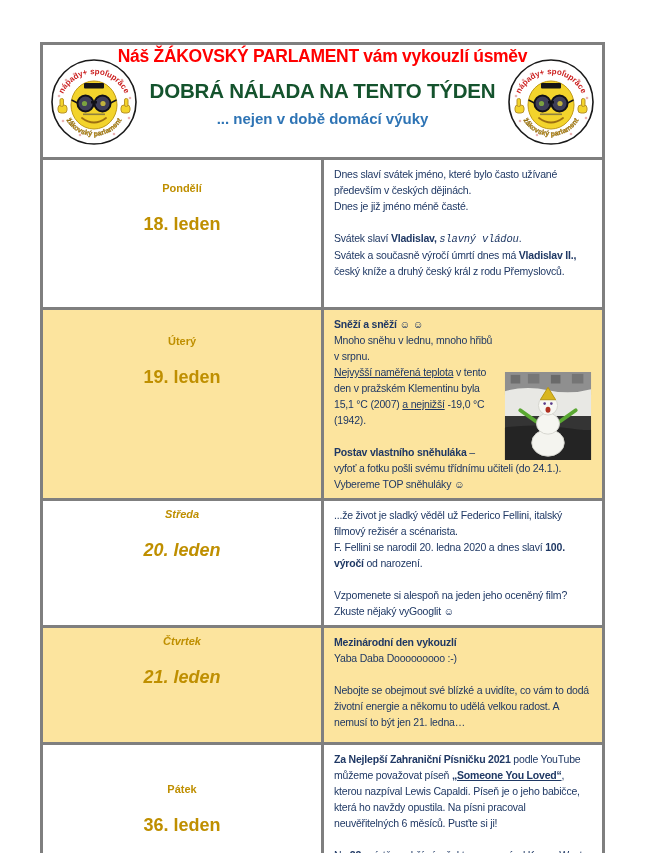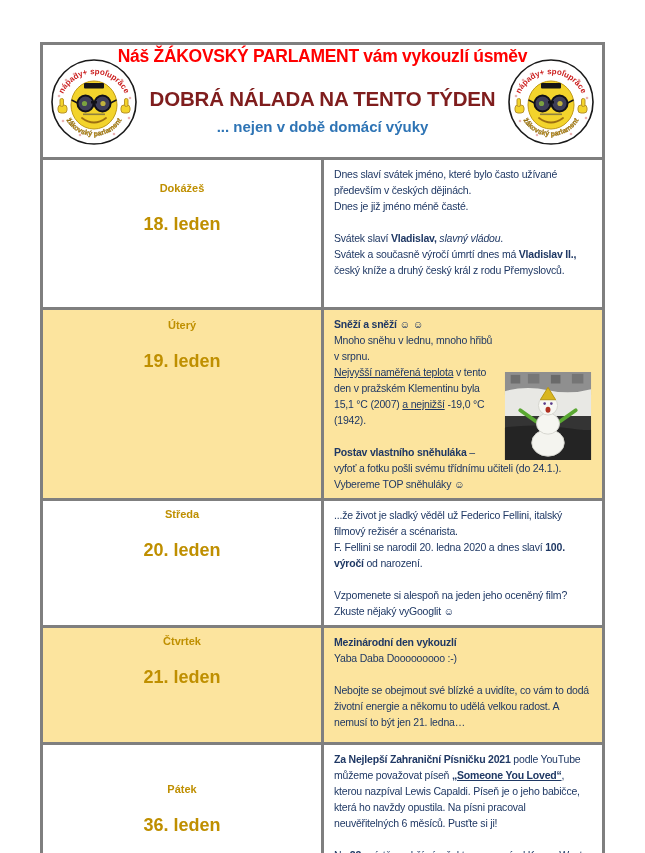--- a/index.html
+++ b/index.html
@@ -12,40 +12,40 @@
   table.week { border-collapse:collapse; width:565px; table-layout:fixed; }
   table.week td { border:3px solid #7F7F7F; vertical-align:top; background:#ffffff; }
 
   
   td.head { height:110px; position:relative; text-align:center; overflow:visible; }
   .logo { position:absolute; top:13px; width:88px; height:88px; z-index:1; }
   .logo.left  { left:7px; }
   .logo.right { right:7px; }
   .head-lines { position:relative; z-index:2; padding-top:0; }
   .h1 { color:#FF0000; font-size:17.5px; font-weight:bold; letter-spacing:-0.3px; }
-  .h2 { color:#7f1d1d; font-size:20.5px; font-weight:bold; margin-top:20px; letter-spacing:-0.2px; }
+  .h2 { color:#14532d; font-size:20.5px; font-weight:bold; margin-top:12px; letter-spacing:-0.2px; }
   .h3 { color:#2E74B5; font-size:15px; font-weight:bold; margin-top:7px; }
 
   
   td.day { width:125px; text-align:center; }
   .day-name { font-size:11px; font-weight:bold; color:#BF8F00; }
   .day-date { font-size:18px; font-weight:bold; color:#BF8F00; margin-top:20px; }
-  .pt22 { padding-top:22px; } .pt9 { padding-top:9px; } .pt7 { padding-top:7px; } .pt38 { padding-top:38px; }
+  .pt22 { padding-top:22px; } .pt9 { padding-top:25px; } .pt7 { padding-top:7px;font-style:italic; } .pt38 { padding-top:38px; }
 
   
   td.content {
     padding:6px 10px; font-size:10.5px; line-height:16px; color:#1F3864;
     letter-spacing:-0.2px;
   }
   td.r1 { height:124px; } td.r2 { height:148px; } td.r3 { height:92px; }
   td.r4 { height:106px; } td.r5 { height:140px; }
   .para { margin:0; }
   .para.gap { margin-top:16px; }
   .seg.b { font-weight:bold; }
-  .seg.i { font-style:italic; }
+  .seg.i { font-style:italic;font-family:Liberation Mono, monospace; }
   .seg.u { text-decoration:underline; }
 
   tr.hl td { background:#FCE49E; }
 
   .snowman { float:right; width:88px; height:88px; margin:56px 0 0 10px; }
 </style>
 </head>
 <body>
 
 <div class="page">
@@ -150,21 +150,21 @@
           <div class="head-lines">
             <div class="h1">Náš ŽÁKOVSKÝ PARLAMENT vám vykouzlí úsměv</div>
             <div class="h2">DOBRÁ NÁLADA NA TENTO TÝDEN</div>
             <div class="h3">... nejen v době domácí výuky</div>
           </div>
         </td>
       </tr>
 
       <tr>
         <td class="day pt22 r1">
-          <div class="day-name">Dokážeš</div>
+          <div class="day-name">Pondělí</div>
           <div class="day-date">18. leden</div>
         </td>
         <td class="content">
           <p class="para"><span class="seg">Dnes slaví svátek jméno, které bylo často užívané především v českých dějinách.</span></p>
           <p class="para"><span class="seg">Dnes je již jméno méně časté.</span></p>
           <p class="para gap"><span class="seg">Svátek slaví </span><span class="seg b">Vladislav,</span><span class="seg"> </span><span class="seg i">slavný vládou</span><span class="seg">.</span></p>
           <p class="para"><span class="seg">Svátek a současně výročí úmrtí dnes má </span><span class="seg b">Vladislav II.,</span><span class="seg"> český kníže a druhý český král z rodu Přemyslovců.</span></p>
         </td>
       </tr>
 

